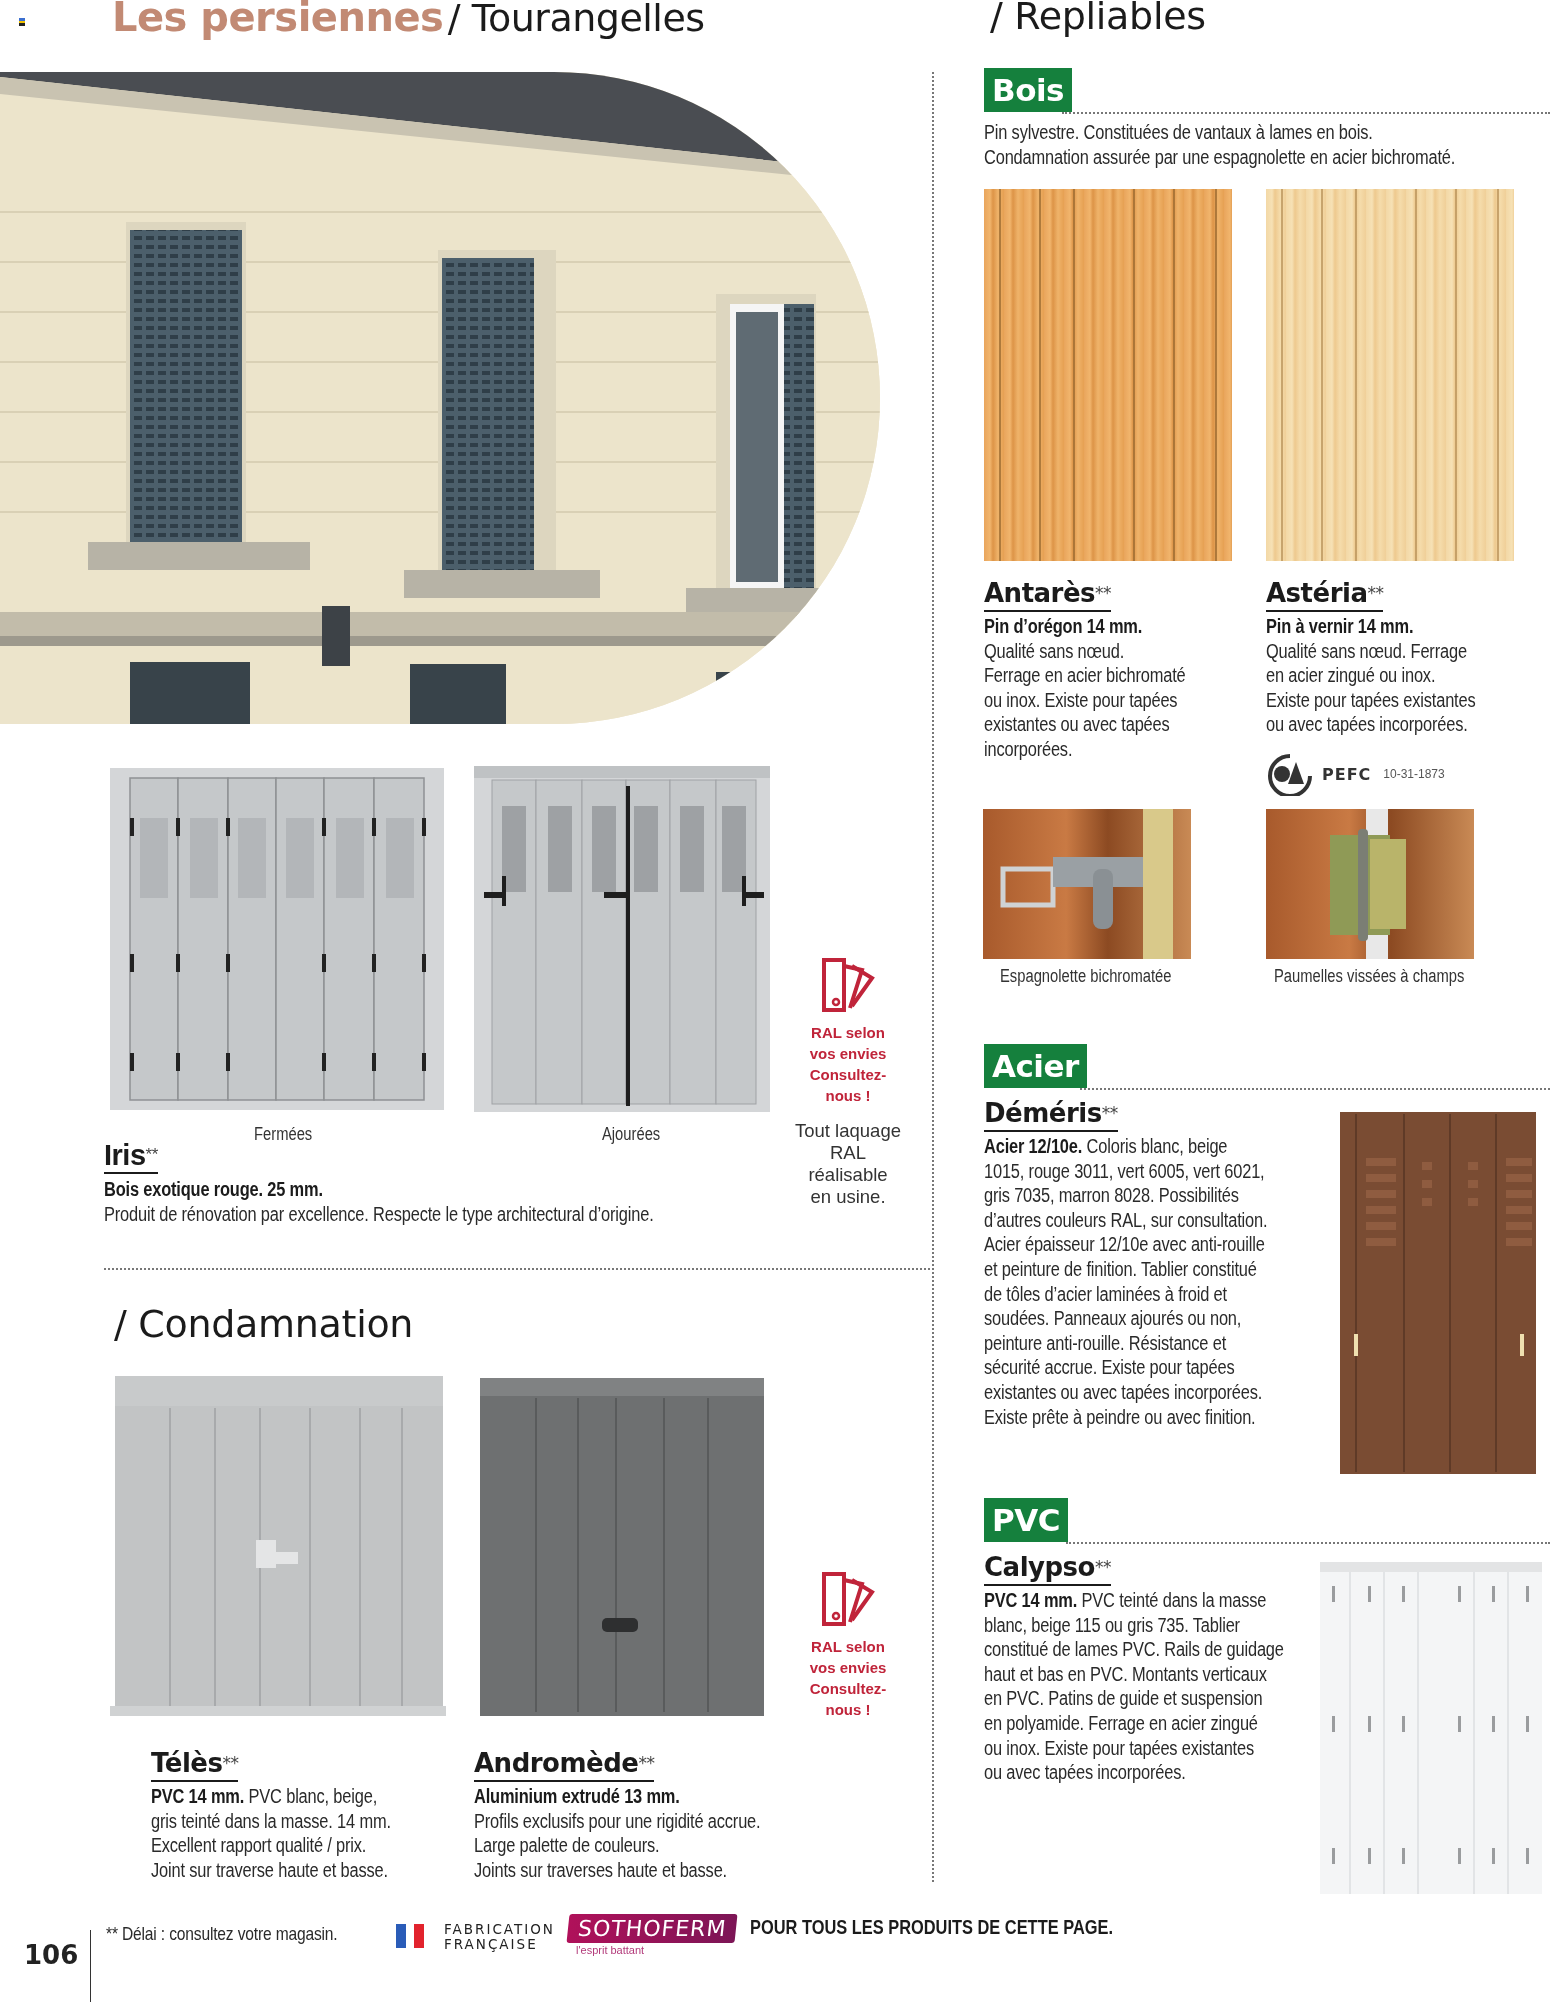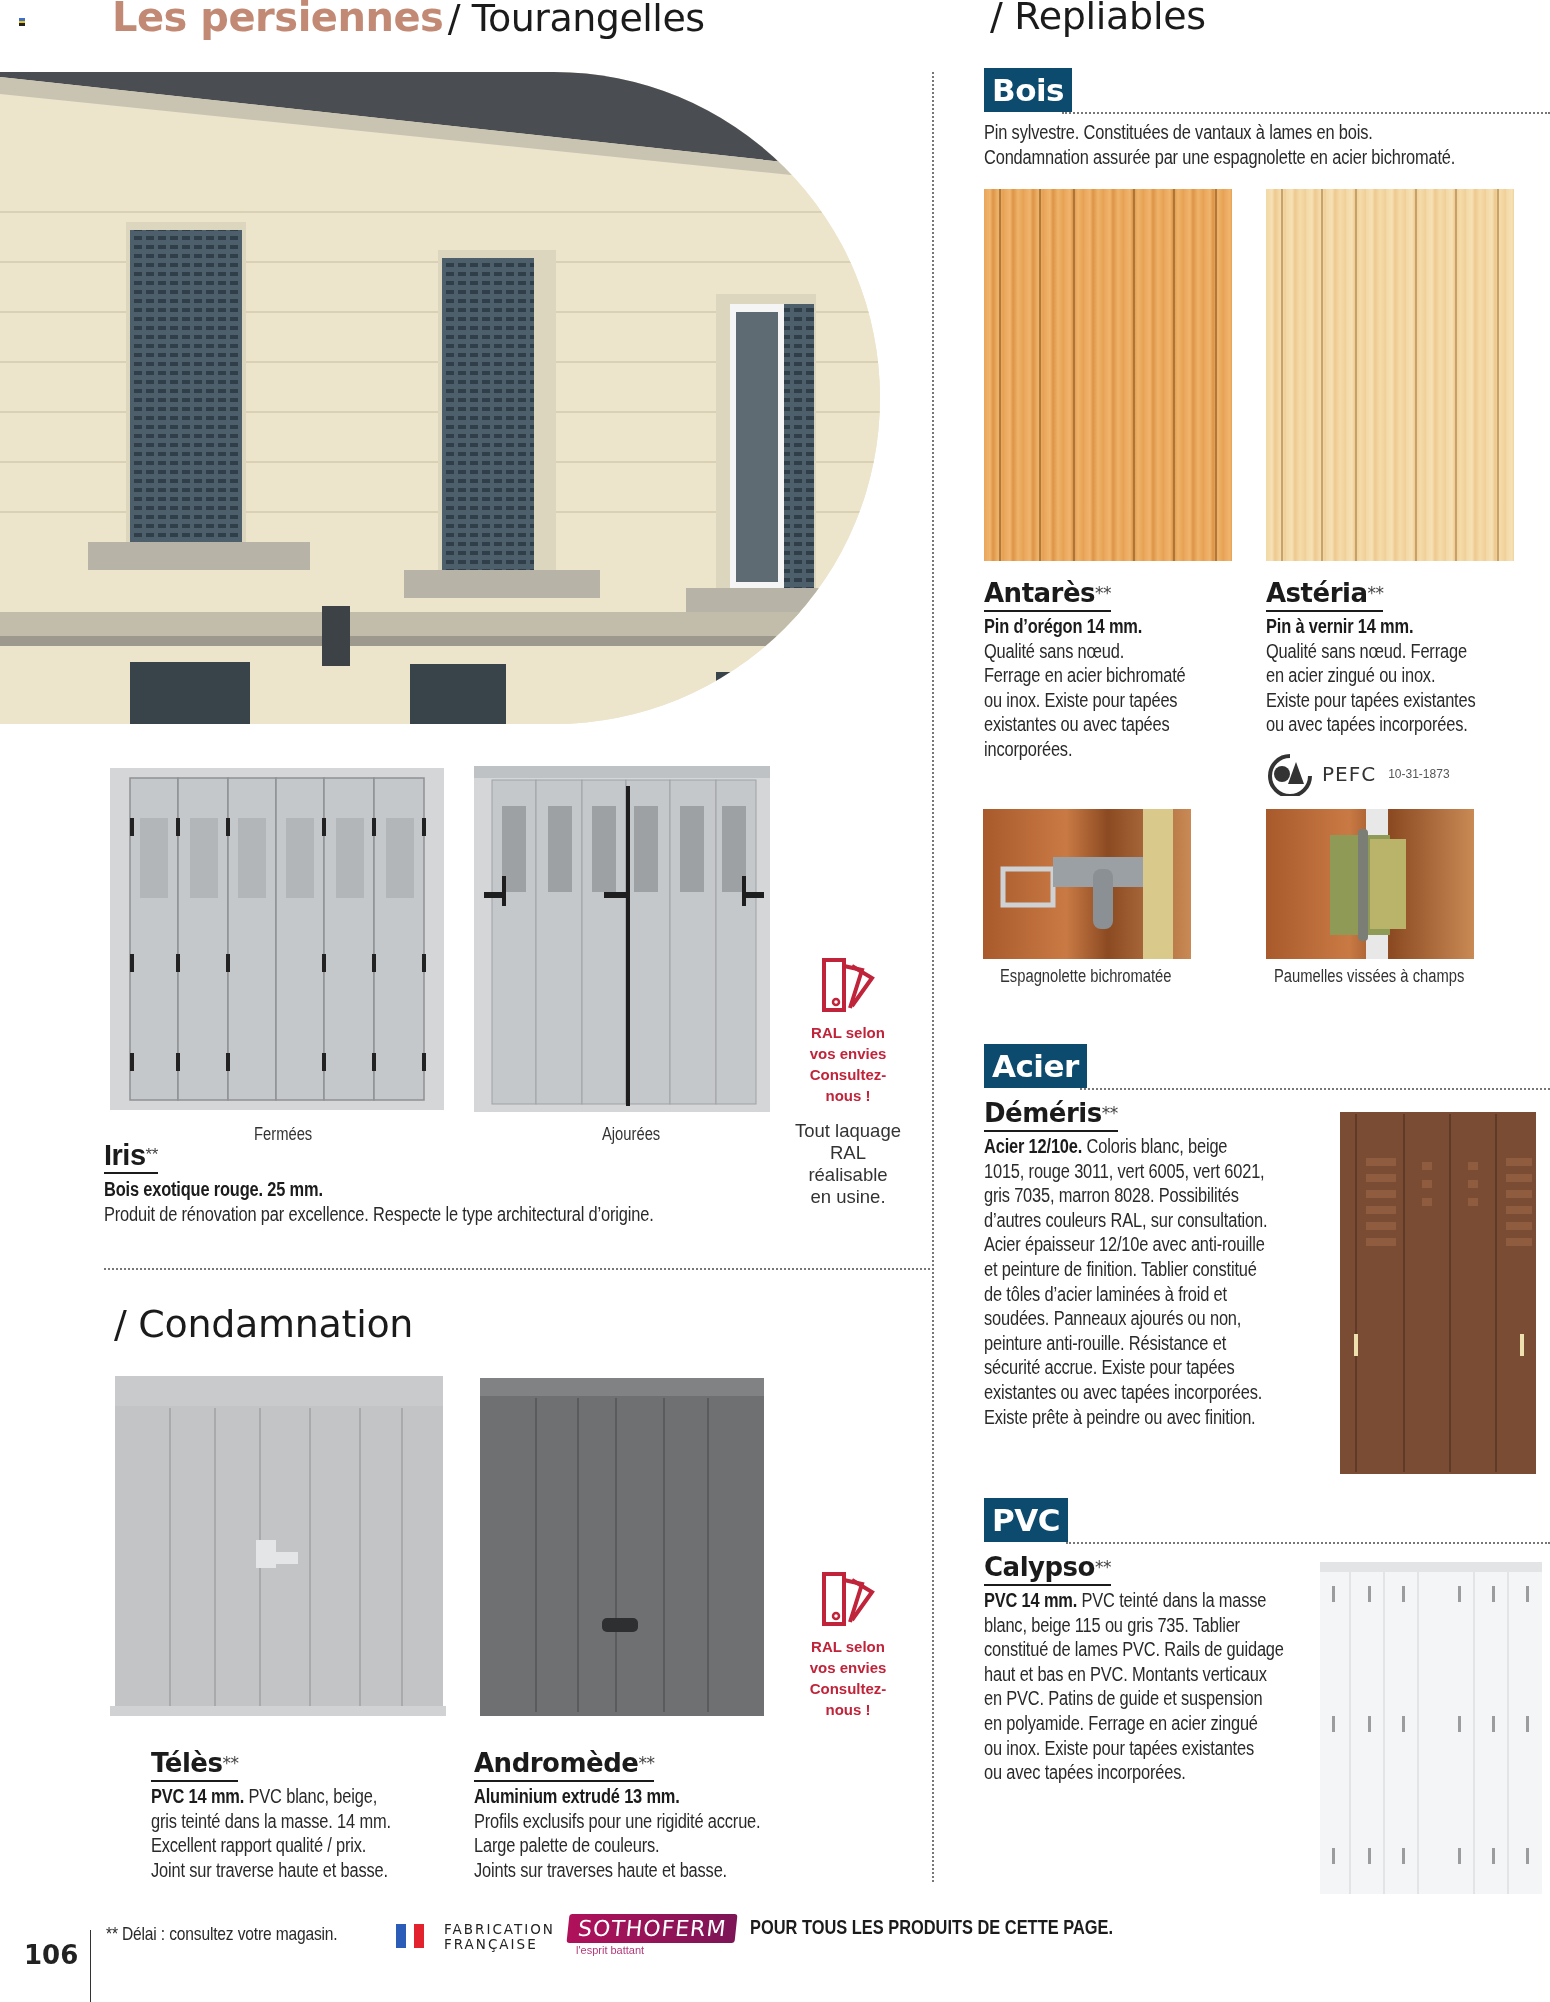--- a/index.html
+++ b/index.html
@@ -7,21 +7,21 @@
   body { position: relative; font-family: "Liberation Sans", "DejaVu Sans", sans-serif; color: #222; }
   .abs { position: absolute; }
   .body-text { font-size: 20px; line-height: 24.6px; color: #2a2a2a; letter-spacing: -0.2px; }
   .sq { display: inline-block; transform: scaleX(0.82); transform-origin: left top; white-space: nowrap; }
 
   
   .title-main { font-family: "DejaVu Sans", sans-serif; font-weight: bold; font-size: 40px; color: #c28a74; letter-spacing: -0.5px; }
   .title-sub { font-family: "DejaVu Sans", sans-serif; font-size: 38px; color: #1b1b1b; letter-spacing: -0.5px; }
   .section-title { font-family: "DejaVu Sans", sans-serif; font-size: 38px; color: #1b1b1b; letter-spacing: -0.3px; }
 
-  .tag { background: #0c4a6e; color: #fff; font-family: "DejaVu Sans", sans-serif; font-weight: bold; font-size: 31px; padding: 4px 8px; line-height: 36px; letter-spacing: -0.5px; }
+  .tag { background: #15803d; color: #fff; font-family: "DejaVu Sans", sans-serif; font-weight: bold; font-size: 31px; padding: 4px 8px; line-height: 36px; letter-spacing: -0.5px; }
   .dotline { border-top: 2px dotted #777; height: 0; }
   .vdots { border-left: 2px dotted #777; width: 0; }
 
   .prod-name { font-family: "DejaVu Sans", sans-serif; font-weight: bold; font-size: 26px; color: #1b1b1b; letter-spacing: -0.5px; padding-bottom: 2px; border-bottom: 2px solid #1b1b1b; display: inline-block; line-height: 30px; }
   .prod-name .stars { font-weight: normal; font-size: 17px; vertical-align: top; color: #444; }
   .lead { font-weight: bold; color: #1b1b1b; }
 
   .caption { font-size: 18px; color: #333; }
   .ral { color: #c0243a; font-weight: bold; font-size: 15px; line-height: 21px; text-align: center; }
   .ral-note { color: #333; font-size: 18.5px; line-height: 22px; text-align: center; }
@@ -332,21 +332,21 @@
     <div class="sq">ou avec tapées incorporées.</div>
   </div>
 </div>
 
 <div class="abs" style="left:1264px;top:752px;display:flex;align-items:center;gap:6px;">
   <svg width="52" height="44" viewBox="0 0 52 44">
     <path d="M26 4 A20 20 0 1 0 46 24" fill="none" stroke="#333" stroke-width="4"></path>
     <circle cx="18" cy="22" r="8" fill="#333"></circle>
     <polygon points="32,10 40,32 24,32" fill="#333"></polygon>
   </svg>
-  <span style="font-family:'DejaVu Sans',sans-serif;font-weight:normal;font-size:20px;letter-spacing:1px;color:#333;">PEFC</span>
+  <span style="font-family:'DejaVu Sans',sans-serif;font-weight:bold;font-size:16px;letter-spacing:1px;color:#333;">PEFC</span>
   <span style="font-size:12px;color:#555;margin-left:6px;">10-31-1873</span>
 </div>
 
 <div class="abs detail-img" style="left:983px;top:809px;width:208px;height:150px;">
   <svg width="208" height="150">
     <rect x="160" y="0" width="30" height="150" fill="#d9c98a"></rect>
     <rect x="20" y="60" width="50" height="36" fill="none" stroke="#cfd2d4" stroke-width="5"></rect>
     <rect x="70" y="48" width="90" height="30" fill="#9aa0a4"></rect>
     <rect x="110" y="60" width="20" height="60" rx="8" fill="#8a9094"></rect>
   </svg>

